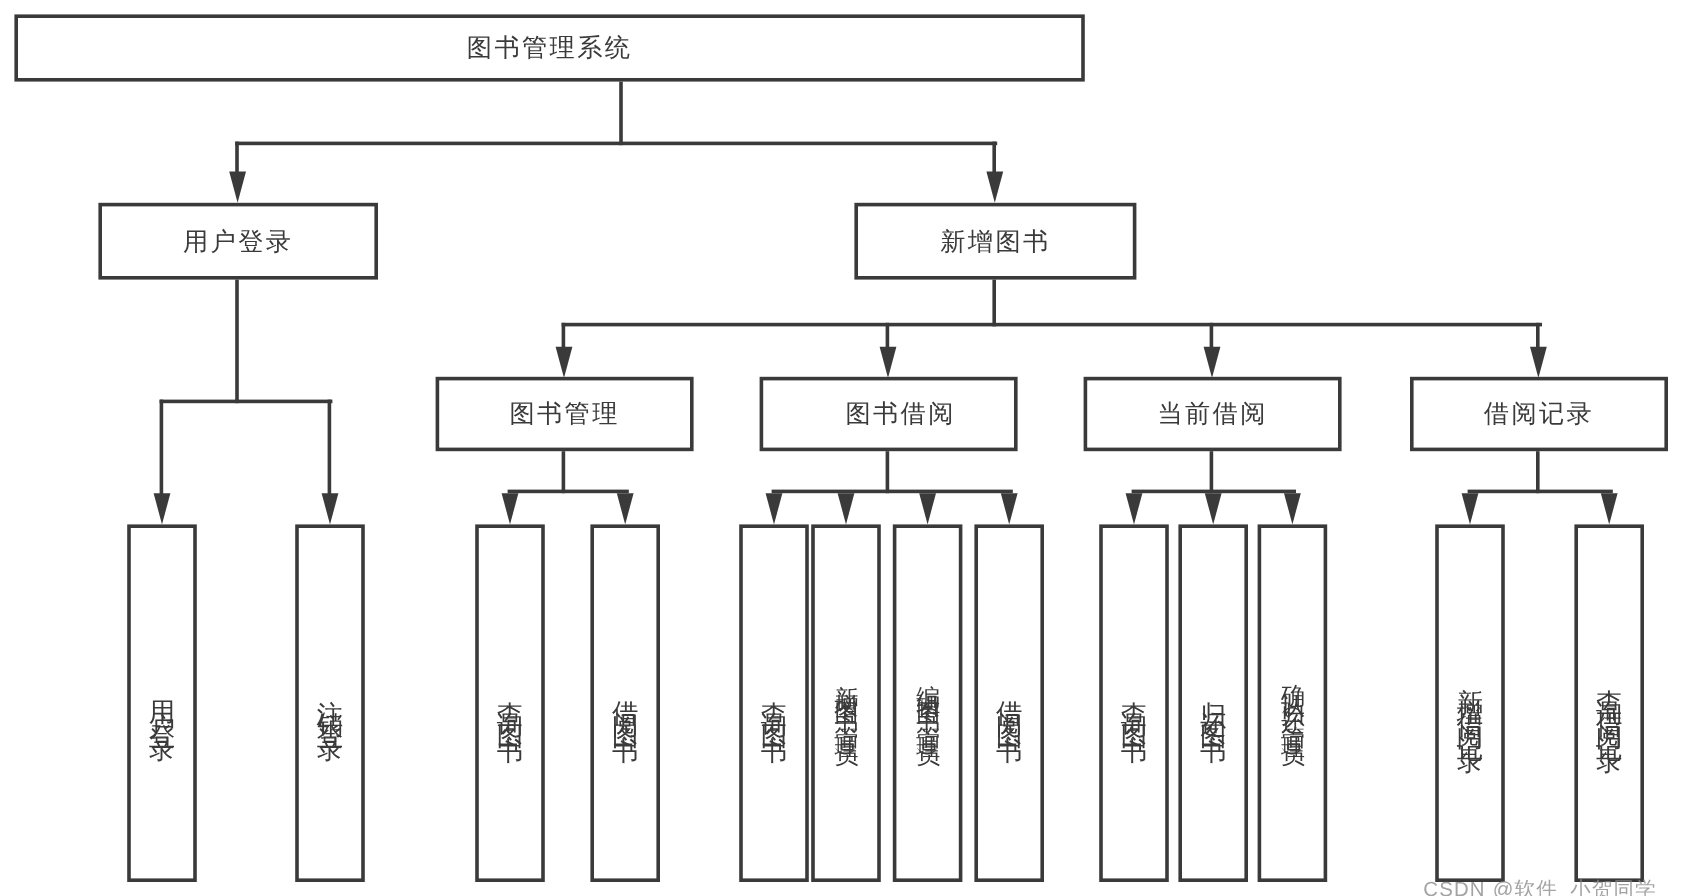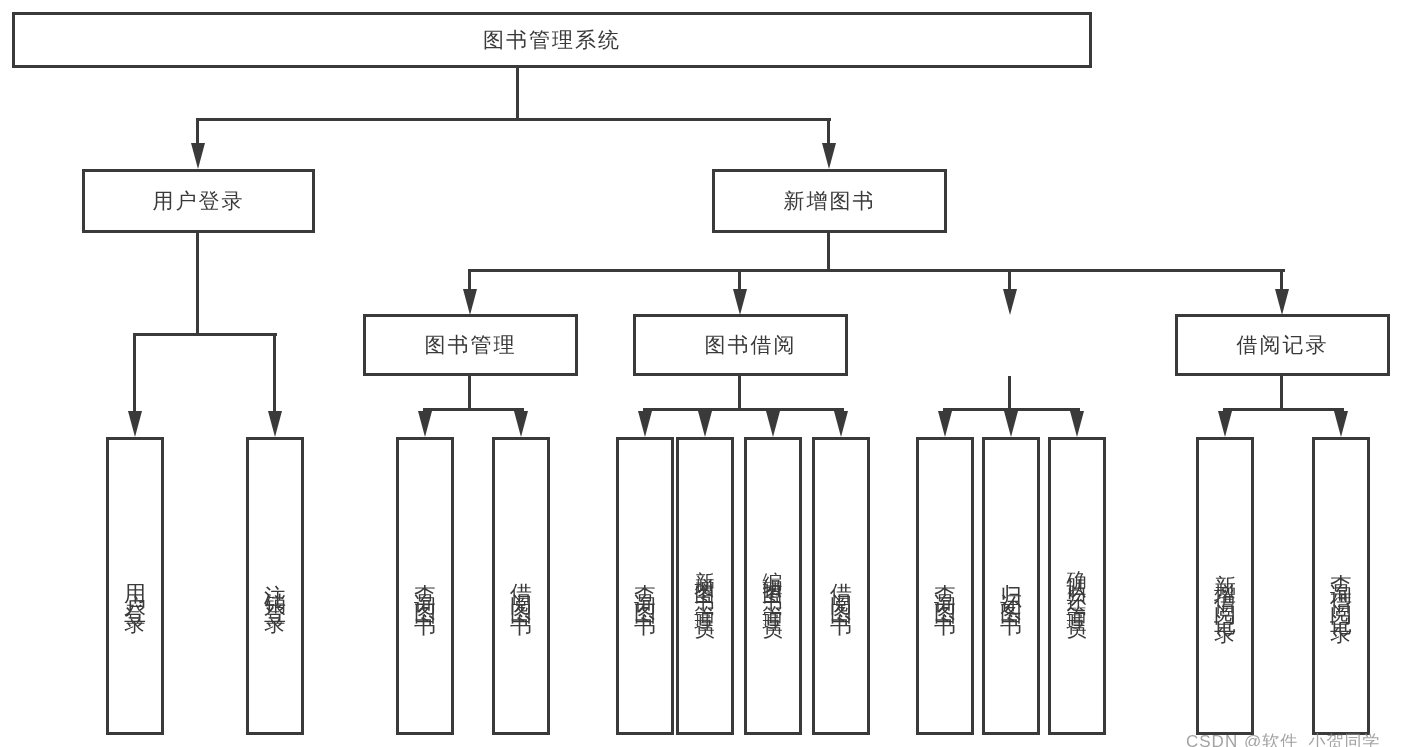--- a/index.html
+++ b/index.html
@@ -56,21 +56,21 @@
     white-space:nowrap;
     z-index:5;
     text-decoration:underline;
   }
 </style>
 </head>
 <body>
 
 <div class="canvas">
 
-  <div class="box" style="left:12px;top:12px;width:1080px;height:56px;">
+  <div class="box" style="left:12px;top:12px;width:892px;height:56px;">
     <span class="hlabel">图书管理系统</span>
   </div>
 
   <div class="line" style="left:516px;top:68px;width:3px;height:53px;"></div>
   <div class="line" style="left:196px;top:118px;width:635px;height:3px;"></div>
   <div class="line" style="left:196px;top:118px;width:3px;height:30px;"></div>
   <div class="line" style="left:827px;top:118px;width:3px;height:30px;"></div>
   <div class="arr" style="left:191px;top:143px;"></div>
   <div class="arr" style="left:822px;top:143px;"></div>
 
@@ -97,20 +97,23 @@
   <div class="arr" style="left:463px;top:289px;"></div>
   <div class="arr" style="left:733px;top:289px;"></div>
   <div class="arr" style="left:1003px;top:289px;"></div>
   <div class="arr" style="left:1275px;top:289px;"></div>
 
   <div class="box" style="left:363px;top:314px;width:215px;height:62px;">
     <span class="hlabel">图书管理</span>
   </div>
   <div class="box" style="left:633px;top:314px;width:215px;height:62px;padding-left:20px;">
     <span class="hlabel">图书借阅</span>
+  </div>
+  <div class="box" style="left:903px;top:314px;width:215px;height:62px;">
+    <span class="hlabel">当前借阅</span>
   </div>
   <div class="box" style="left:1175px;top:314px;width:215px;height:62px;">
     <span class="hlabel">借阅记录</span>
   </div>
 
   <div class="line" style="left:468px;top:376px;width:3px;height:35px;"></div>
   <div class="line" style="left:423px;top:408px;width:101px;height:3px;"></div>
   <div class="arr" style="left:418px;top:411px;"></div>
   <div class="arr" style="left:514px;top:411px;"></div>
 

